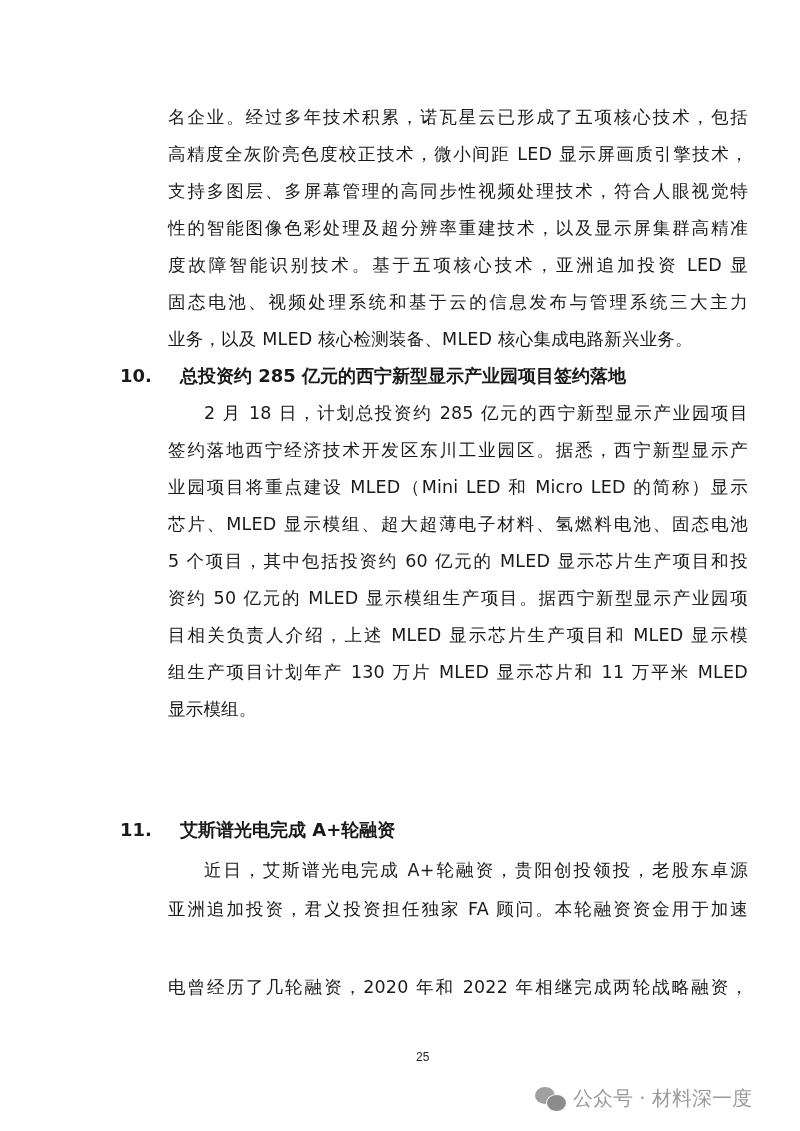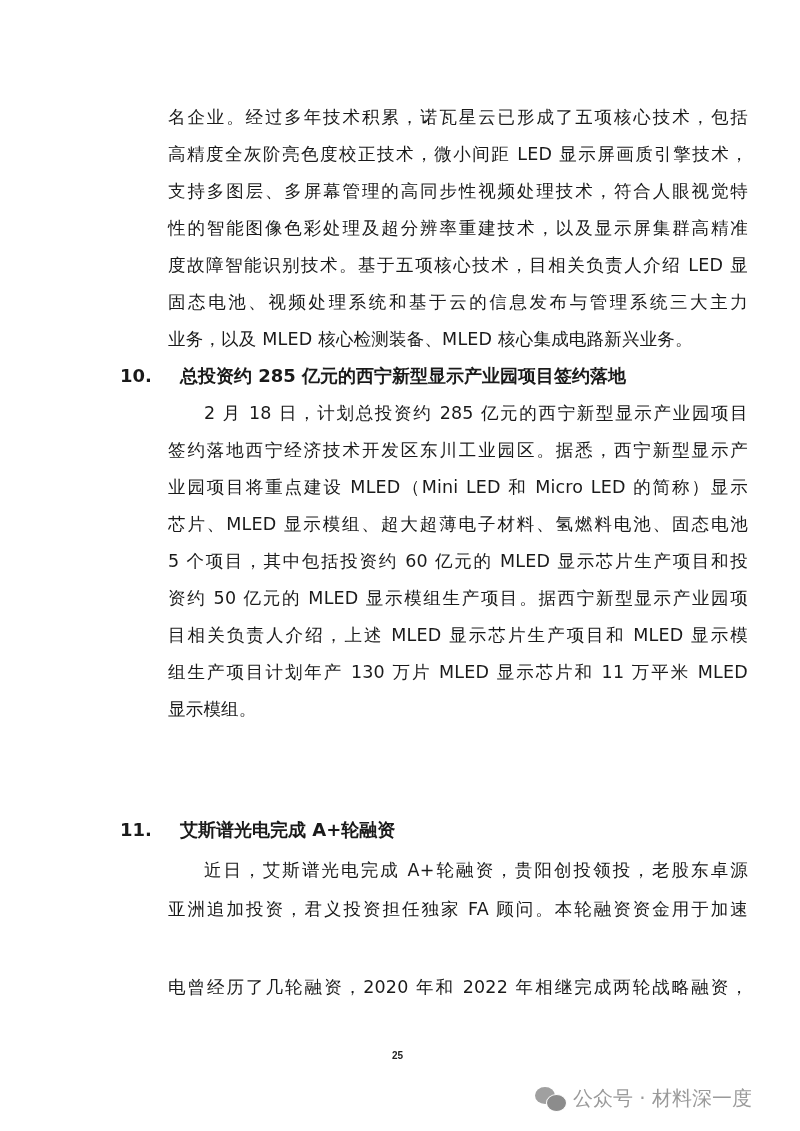--- a/index.html
+++ b/index.html
@@ -13,42 +13,41 @@
     white-space: nowrap; letter-spacing: 0.2px; margin-left: 48px;
   }
   .just { text-align: justify; text-align-last: justify; }
   .indent { padding-left: 36px; width: 544px; }
   .heading {
     position: absolute; left: 120px; font-size: 18px; line-height: 24px; font-weight: bold;
     white-space: nowrap;
   }
   .heading .num { display: inline-block; width: 60px; }
   .page-number {
-    position: absolute; left: 392px; top: 1050px; font-size: 10px; color: #222;
+    position: absolute; left: 416px; top: 1050px; font-size: 12px; color: #222;
     font-family: "Liberation Sans", sans-serif;
-    font-weight: bold;
   }
   .watermark {
     position: absolute; left: 535px; top: 1085px; font-size: 20px; color: #9a9a9a;
     display: flex; align-items: center; gap: 6px; white-space: nowrap; text-align: right;
   }
   .wm-icon { width: 32px; height: 24px; position: relative; }
   .wm-icon .b1 { position: absolute; left: 0; top: 0; width: 20px; height: 17px; border-radius: 50%; background: #a0a0a0; }
   .wm-icon .b2 { position: absolute; left: 11px; top: 7px; width: 19px; height: 16px; border-radius: 50%; background: #8c8c8c; border: 1.5px solid #fff; }
 </style>
 </head>
 <body>
 
 <div class="page">
 
   <div class="line just" style="top:105px">名企业。经过多年技术积累，诺瓦星云已形成了五项核心技术，包括</div>
   <div class="line just" style="top:142px">高精度全灰阶亮色度校正技术，微小间距 LED 显示屏画质引擎技术，</div>
   <div class="line just" style="top:179px">支持多图层、多屏幕管理的高同步性视频处理技术，符合人眼视觉特</div>
   <div class="line just" style="top:216px">性的智能图像色彩处理及超分辨率重建技术，以及显示屏集群高精准</div>
-  <div class="line just" style="top:253px">度故障智能识别技术。基于五项核心技术，目相关负责人介绍 LED 显</div>
+  <div class="line just" style="top:253px">度故障智能识别技术。基于五项核心技术，亚洲追加投资 LED 显</div>
   <div class="line just" style="top:290px">固态电池、视频处理系统和基于云的信息发布与管理系统三大主力</div>
   <div class="line" style="top:327px">业务，以及 MLED 核心检测装备、MLED 核心集成电路新兴业务。</div>
 
   <div class="heading" style="top:364px">
     <span class="num">10.</span><span>总投资约 285 亿元的西宁新型显示产业园项目签约落地</span>
   </div>
   <div class="line just indent" style="top:401px">2 月 18 日，计划总投资约 285 亿元的西宁新型显示产业园项目</div>
   <div class="line just" style="top:438px">签约落地西宁经济技术开发区东川工业园区。据悉，西宁新型显示产</div>
   <div class="line just" style="top:475px">业园项目将重点建设 MLED（Mini LED 和 Micro LED 的简称）显示</div>
   <div class="line just" style="top:512px">芯片、MLED 显示模组、超大超薄电子材料、氢燃料电池、固态电池</div>

